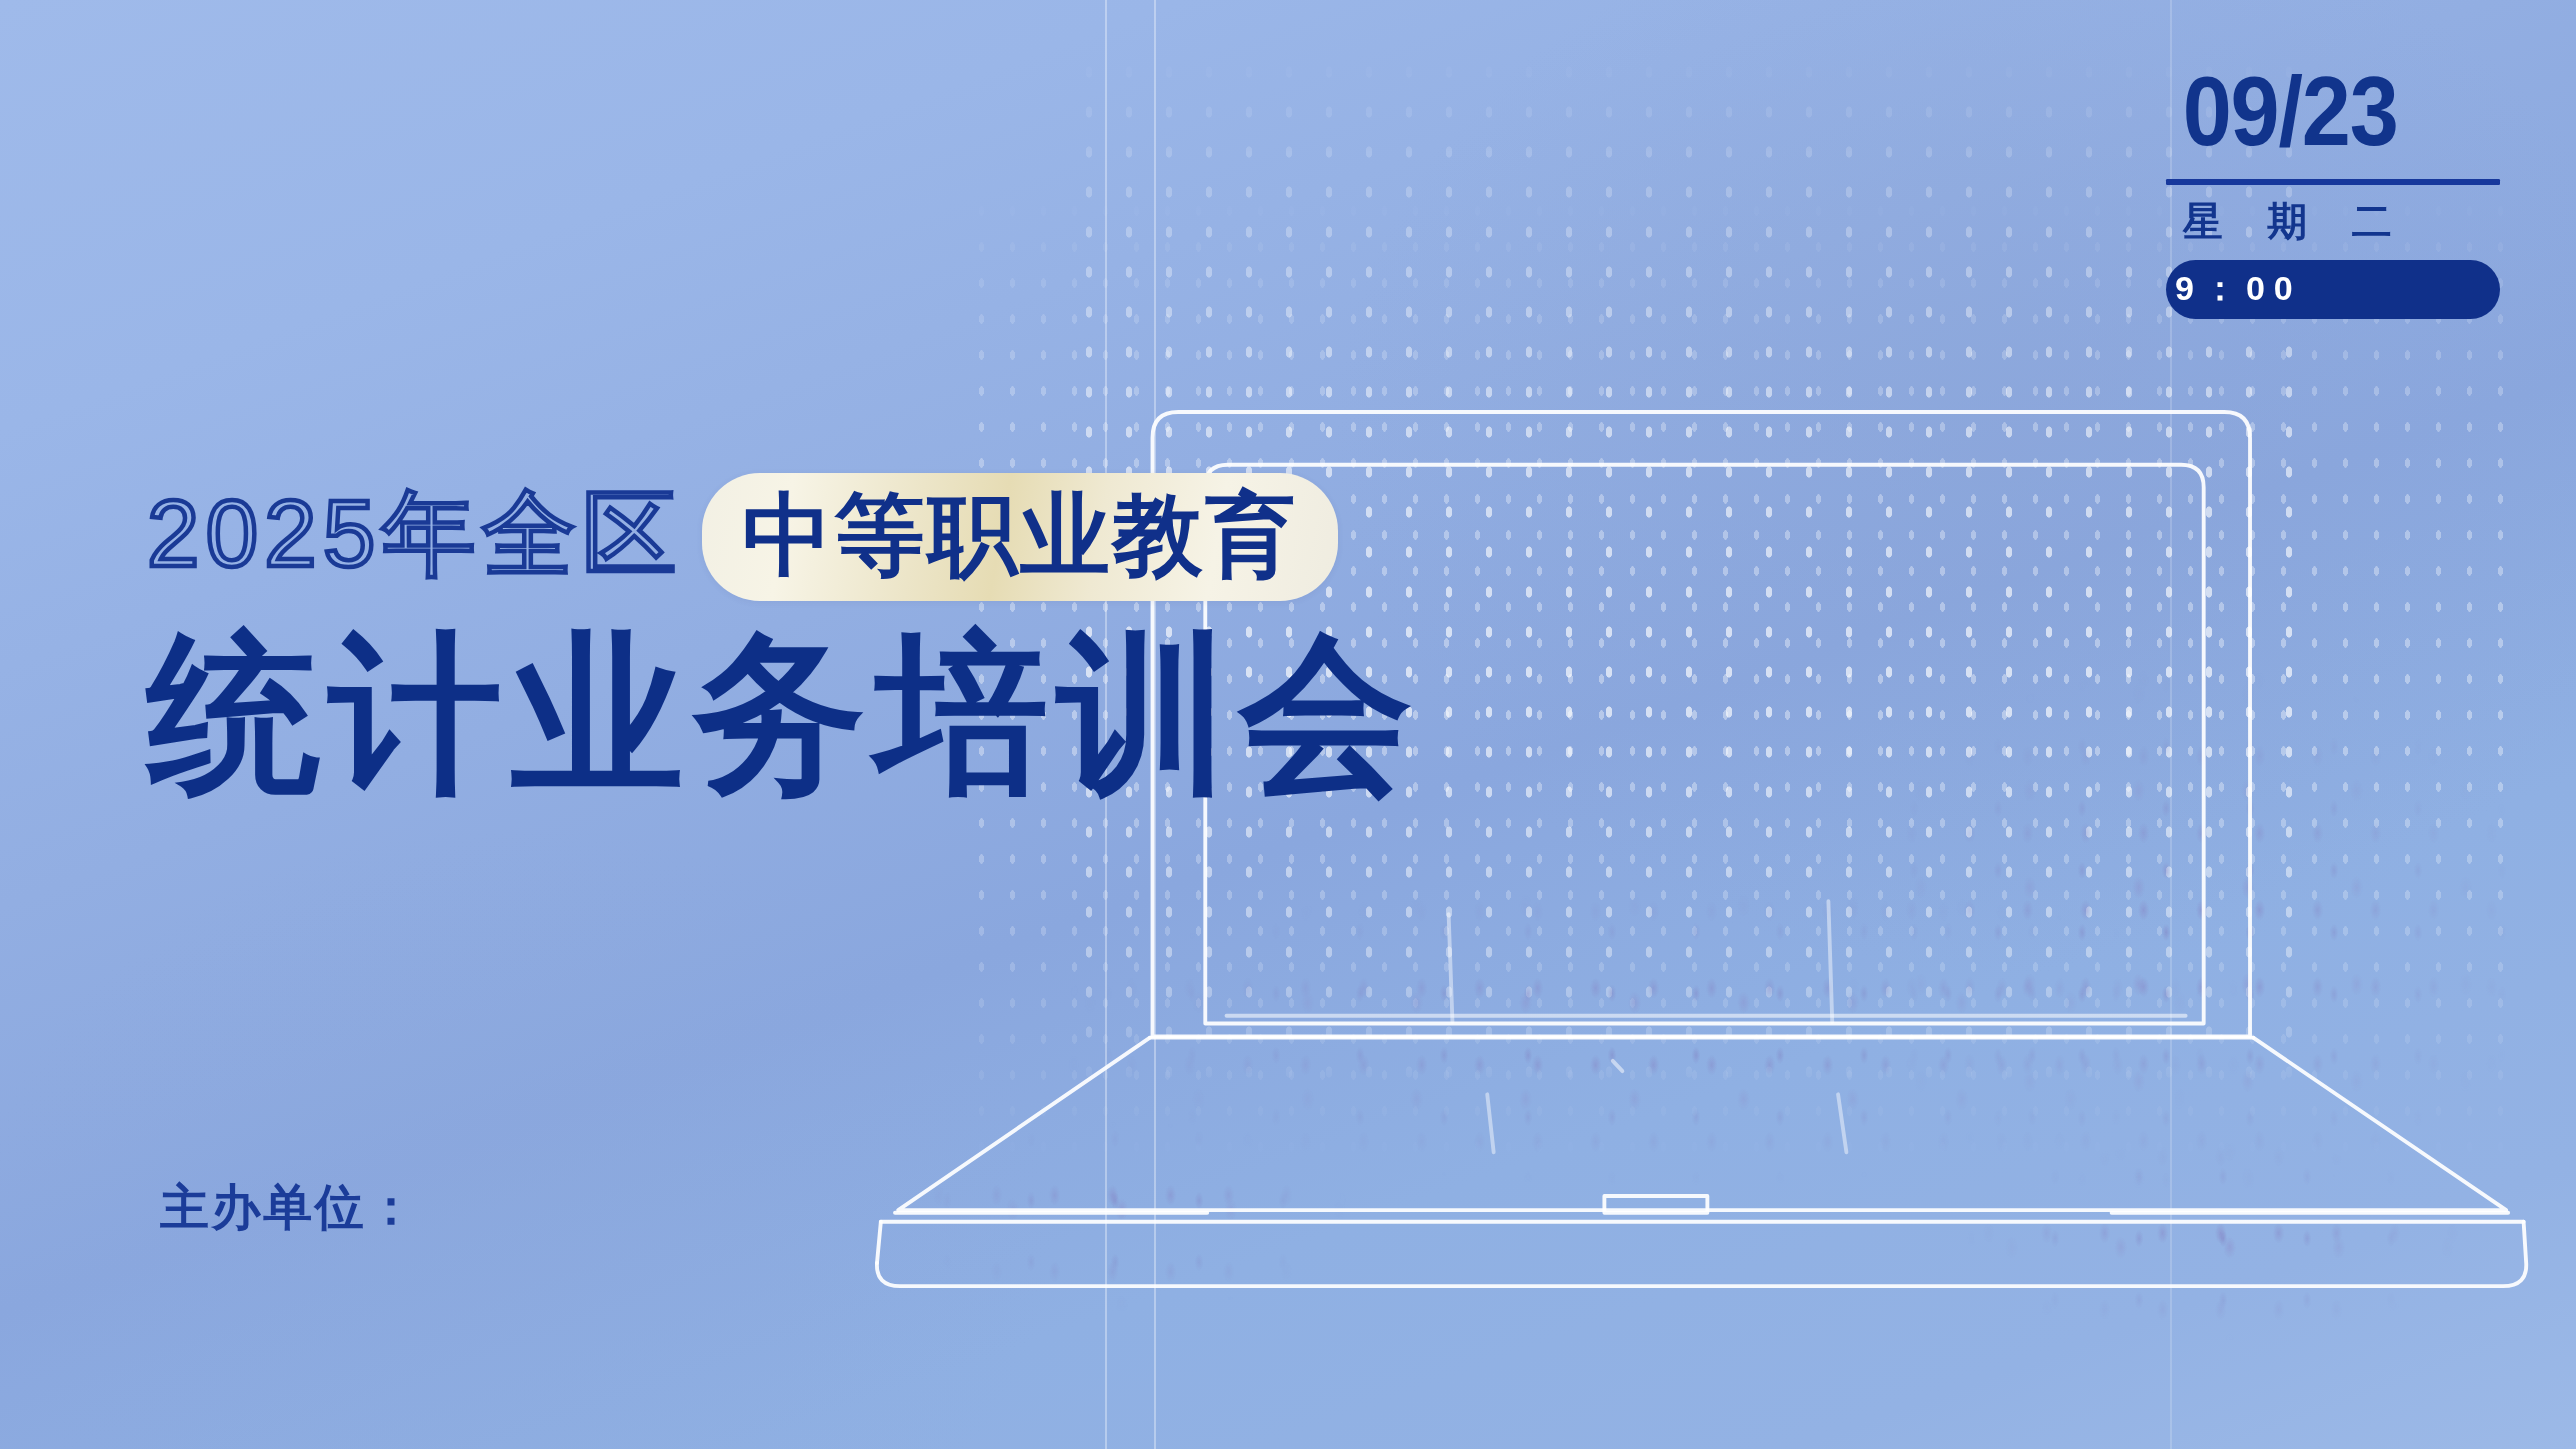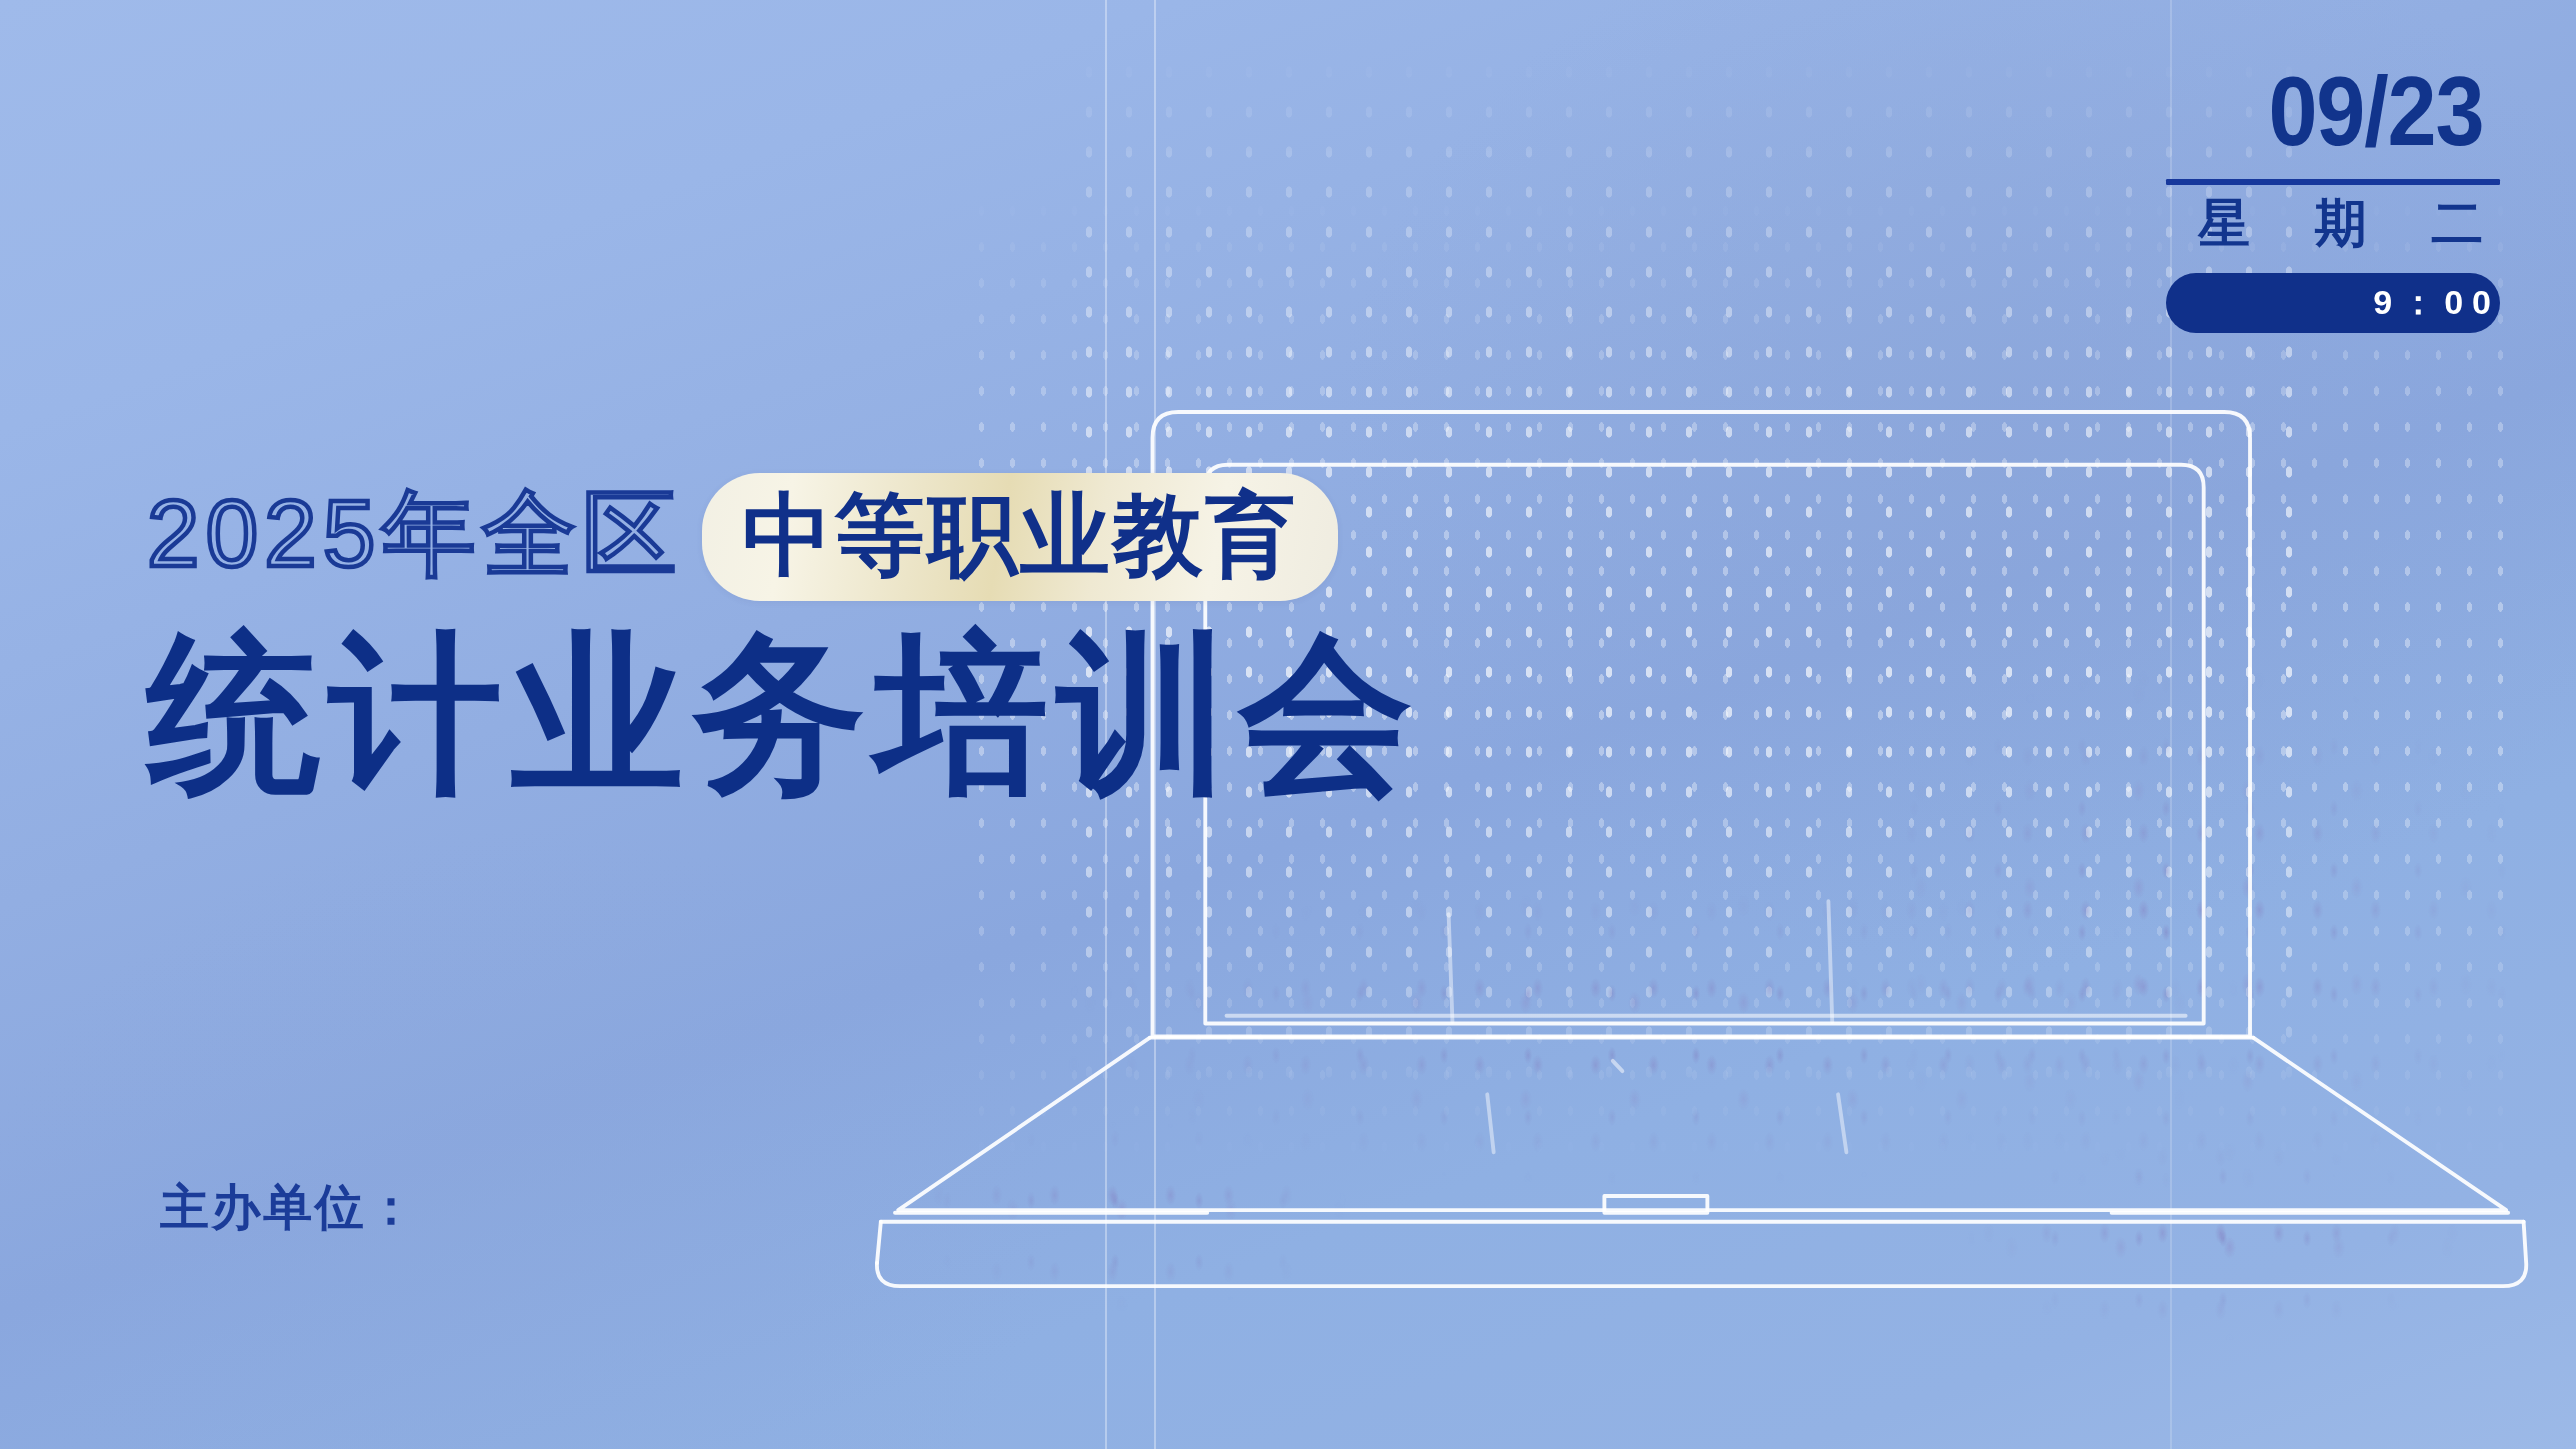--- a/index.html
+++ b/index.html
@@ -91,47 +91,46 @@
 
   
   .laptop { position: absolute; left: 0; top: 0; width: 2576px; height: 1449px; pointer-events: none; }
 
   
   .date-block {
     position: absolute;
     right: 76px;
     top: 62px;
     width: 334px;
-    text-align: right;
+    text-align: left;
   }
   .date-main {
     font-family: "Liberation Sans Narrow", "Liberation Sans", sans-serif;
     font-size: 98px;
     font-weight: 700;
     letter-spacing: -1.3px;
     line-height: 1;
     color: #11348c;
     transform: scaleX(.90);
     transform-origin: center;
     white-space: nowrap;
   }
   .date-rule {
     height: 5.8px;
     background: #17389c;
     margin: 19.3px 0 14px 0;
     border-radius: 1.3px;
   }
   .date-weekday {
-    font-size: 52px;
+    font-size: 40px;
     font-weight: 700;
     color: #12358e;
     letter-spacing: 16.7px;
     text-indent: 16.7px;
     line-height: 1.1;
-    font-family: Liberation Mono, monospace;
   }
   .time-pill {
     margin-top: 16.7px;
     background: #10308a;
     color: #ffffff;
     border-radius: 643px;
     font-size: 34px;
     font-weight: 700;
     letter-spacing: 9px;
     text-indent: 9px;

